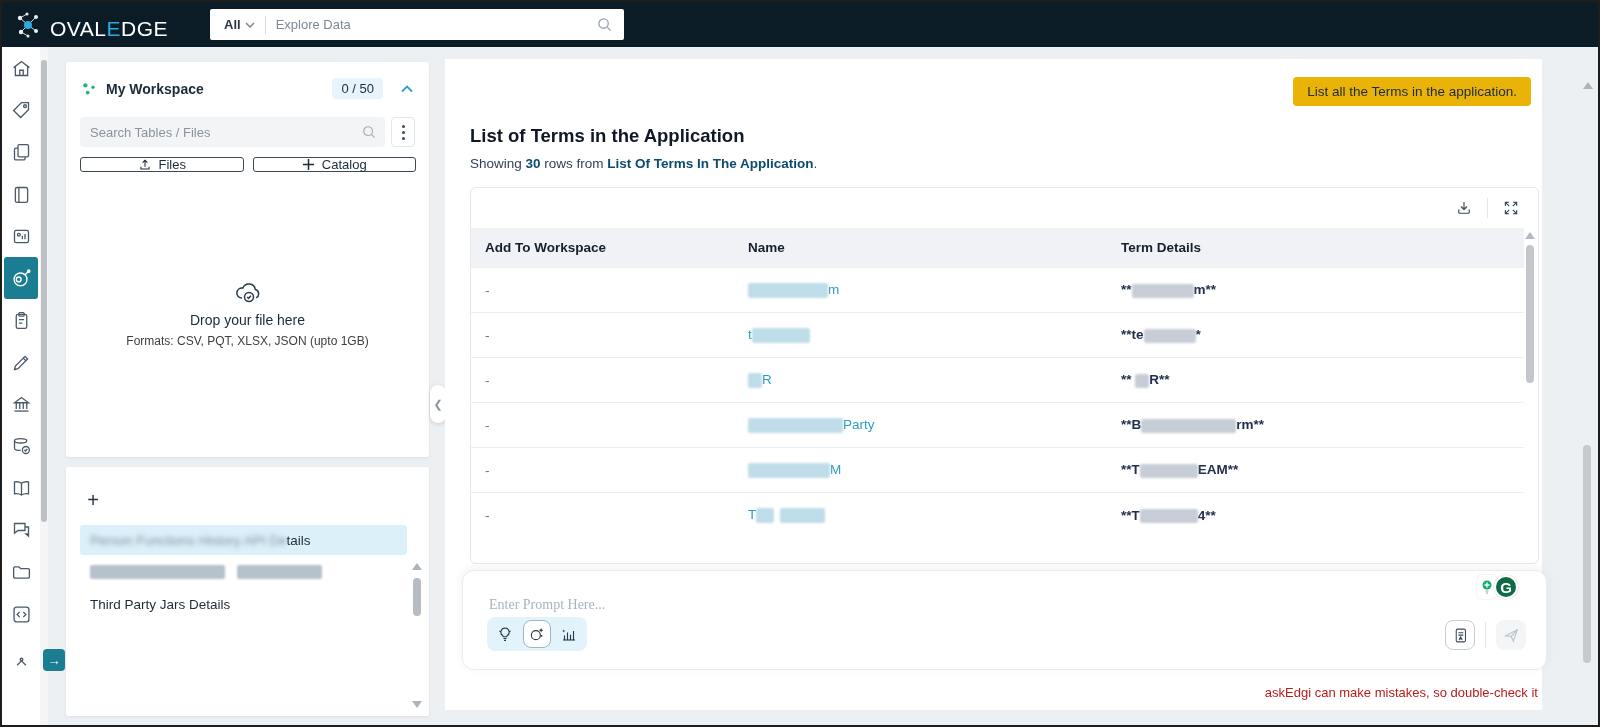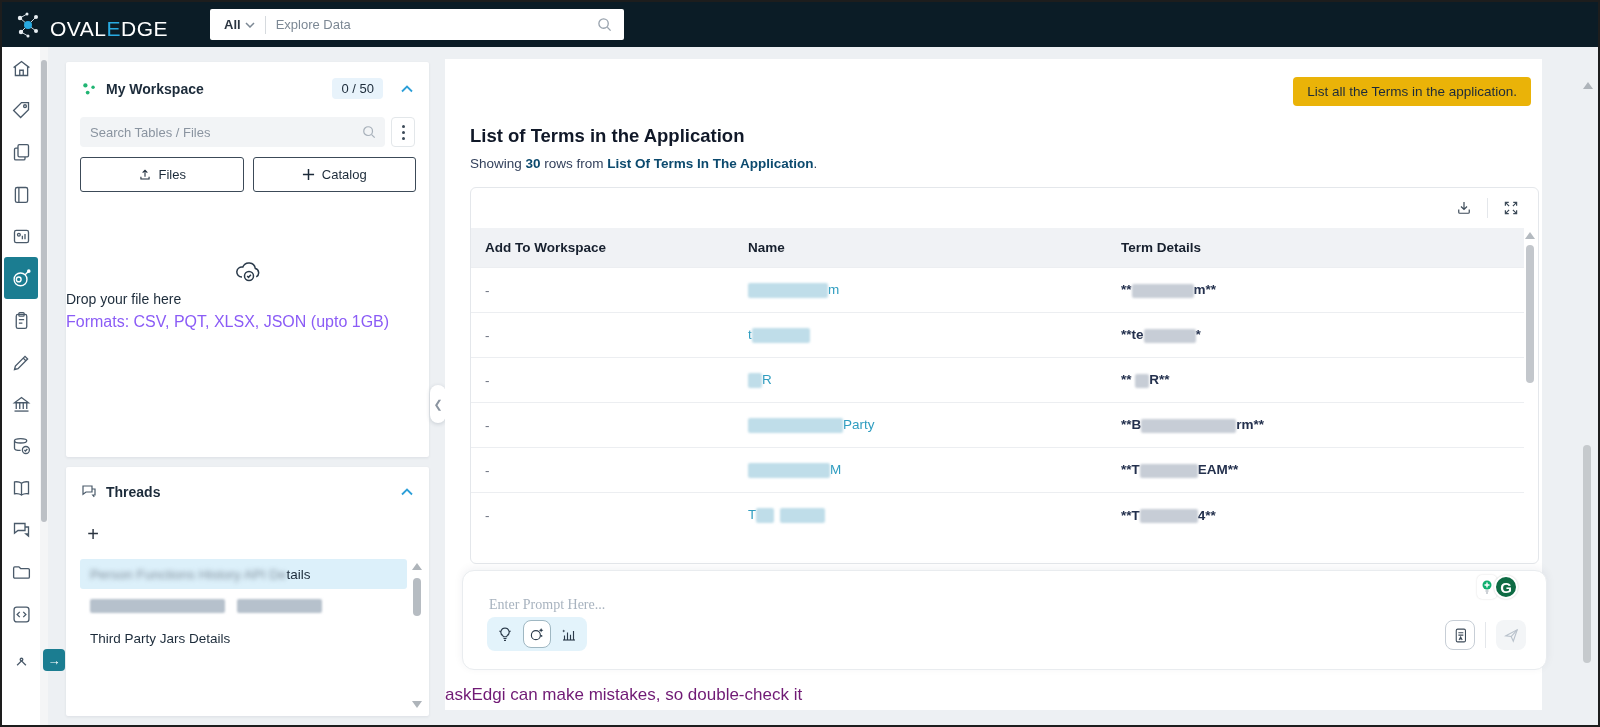--- a/index.html
+++ b/index.html
@@ -48,26 +48,26 @@
   .mini-search input { flex:1; border:none; outline:none; background:transparent; font-size:13px;
             padding:0 10px; color:#a16207; font-family:inherit; }
   .mini-search input::placeholder { color:#8a94a0; }
   .mini-search .icn { margin-right:9px; display:flex; }
   .kebab-btn { width:24px; height:30px; border:1px solid #e3e7ea; border-radius:4px; background:#fff;
             display:flex; flex-direction:column; align-items:center; justify-content:center; gap:3px; cursor:pointer; }
   .kebab-btn i { width:3px; height:3px; border-radius:50%; background:#3c4a58; }
   .plus-btn { width:26px; height:30px; background:#fff; border:none; font-size:20px; color:#2a3440;
             cursor:pointer; line-height:1; }
   .btn-row { display:flex; gap:9px; padding:10px 13px 0 14px; }
-  .o-btn { flex:1; height:35px; border:1px solid #3c4a58; border-radius:3px; background:#fff;
+  .o-btn { flex:1; height:15px; border:1px solid #3c4a58; border-radius:3px; background:#fff;
             display:flex; align-items:center; justify-content:center; gap:7px; font-size:13px;
             color:#1c2b3a; cursor:pointer; font-family:inherit; }
-  .dropzone { position:absolute; left:0; right:0; top:197px; text-align:left; }
+  .dropzone { position:absolute; left:0; right:0; top:218px; text-align:center; }
   .dz-title { font-size:14px; color:#1c2b3a; margin-top:6px; }
-  .dz-formats { font-size:16px; color:#8b5cf6; margin-top:6px; }
+  .dz-formats { font-size:12px; color:#404040; margin-top:6px; }
 
   
   .thread-list { margin-top:10px; padding:0 22px 0 14px; list-style:none; }
   .thread-item { height:30px; display:flex; align-items:center; padding:0 10px; font-size:13.5px;
             color:#1c2b3a; border-radius:3px; cursor:pointer; white-space:nowrap; overflow:hidden; margin-bottom:2px; }
   .thread-item.selected { background:var(--thread-selected,#dcf0fa); }
   .blurtext { filter:blur(2.5px); color:#7f8d9b; }
   .redact { display:inline-block; height:14px; border-radius:2px; vertical-align:middle; filter:blur(1.2px); }
   .rd-thread { background:#b6c1cc; }
   .rd-name { background:#bfdde9; height:15px; }
@@ -126,22 +126,22 @@
   .g-badge { width:20px; height:24px; background:#fff; border-radius:5px; display:flex; align-items:center;
             justify-content:center; box-shadow:0 0 2px rgba(0,0,0,.15); }
   .g-logo { width:24px; height:24px; background:#0e6b44; border-radius:50%; color:#fff; font-weight:bold;
             font-size:15px; display:flex; align-items:center; justify-content:center; margin-left:-3px;
             border:2px solid #fff; box-shadow:0 0 2px rgba(0,0,0,.2); }
   .right-tools { position:absolute; right:20px; top:49px; display:flex; align-items:center; gap:10px; }
   .sq-btn { width:30px; height:30px; border-radius:8px; display:flex; align-items:center; justify-content:center; cursor:pointer; }
   .sq-btn.outline { border:1px solid #c7ced6; background:#fff; }
   .sq-btn.disabled { border:none; background:#f3f5f7; cursor:default; }
   .v-div { width:1px; height:26px; background:#e4e7eb; }
-  .disclaimer { position:absolute; left:443px; right:60px; top:683px; text-align:left;
-            font-size:17px; color:#701a75; }
+  .disclaimer { position:absolute; left:443px; right:60px; top:683px; text-align:right;
+            font-size:13px; color:#b91c1c; }
 
   
   .outer-scroll { position:absolute; right:3px; top:45px; bottom:3px; width:14px; }
   .outer-scroll .tri-up { position:absolute; top:35px; left:2px; width:0; height:0;
             border-left:5px solid transparent; border-right:5px solid transparent; border-bottom:7px solid #aeb4ba; }
   .outer-thumb { position:absolute; top:398px; left:2px; width:8px; height:218px; background:#c6cacd; border-radius:4px; }
 
   svg { display:block; }
 </style>
 </head>
@@ -350,35 +350,20 @@
           <circle cx="15" cy="17" r="4.5"></circle>
             <path d="M13.2 17 l1.3 1.3 l2.4 -2.6"></path>
         </svg>
       </span>
       <div class="dz-title">Drop your file here</div>
       <div class="dz-formats">Formats: CSV, PQT, XLSX, JSON (upto 1GB)</div>
     </div>
   </div>
 
   <div class="card" id="threads-card">
-    <div class="card-head">
-      <span>
-        <svg width="18" height="18" viewBox="0 0 24 24" fill="none" stroke="#4a5a6a" stroke-width="1.6">
-            <path d="M4 4 H16 V12 H8 L4 15 Z"></path>
-            <path d="M16 8 H20 V16 H17 L19 18.5"></path>
-          </svg>
-      </span>
-      <span class="card-title">Threads</span>
-      <span class="spacer"></span>
-      <span class="chev-up">
-        <svg width="12" height="8" viewBox="0 0 12 8">
-            <polyline points="1,6.5 6,1.5 11,6.5" fill="none" stroke="#2d9fd8" stroke-width="1.8"></polyline>
-          </svg>
-      </span>
-    </div>
     <div class="search-row">
       <button class="plus-btn">+</button>
     </div>
     <ul class="thread-list">
         <li class="thread-item selected">
           <span class="blurtext">Person Functions History API De</span>
           <span>tails</span>
         </li>
         <li class="thread-item">
           <span class="redact rd-thread" style="width: 135px;"></span>

